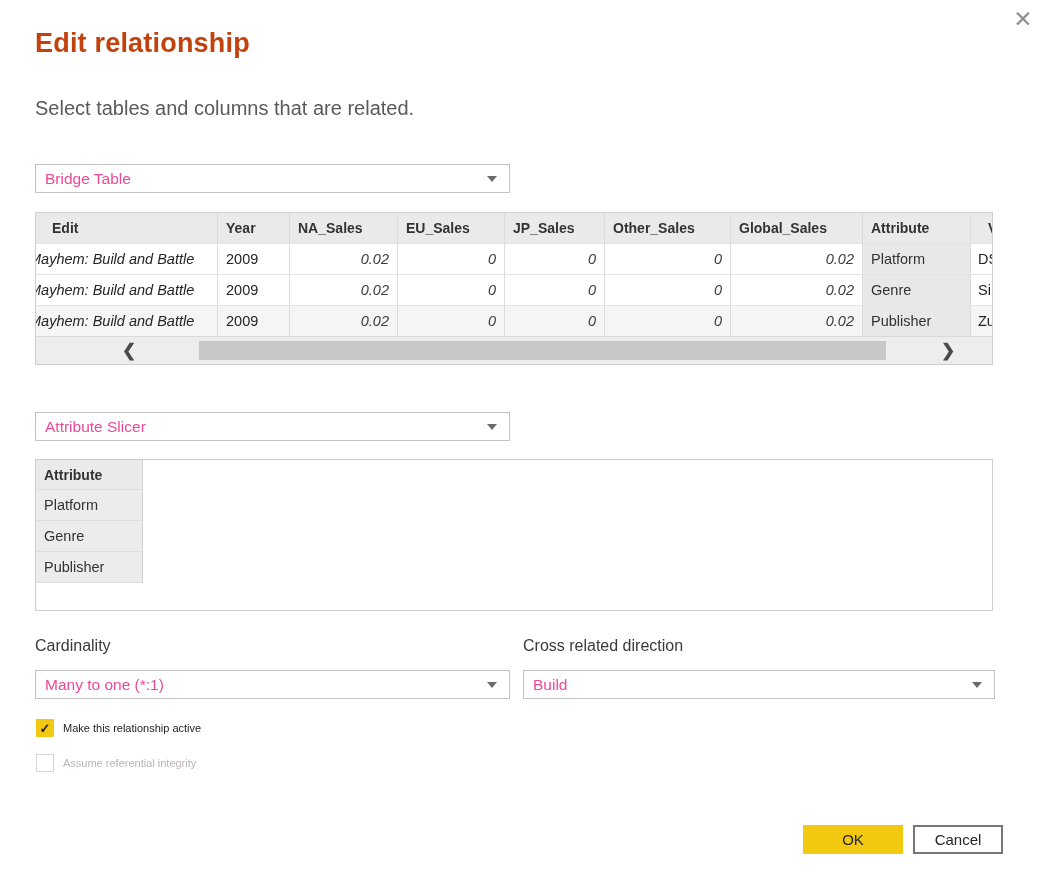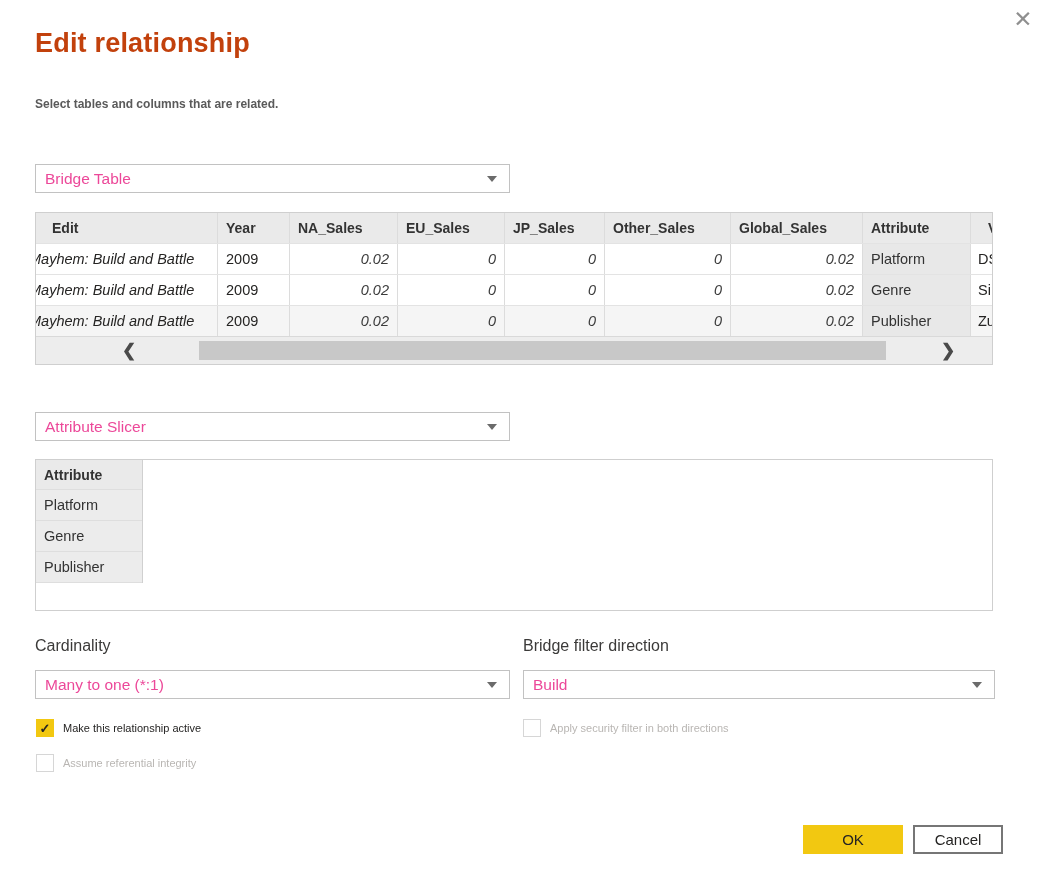--- a/index.html
+++ b/index.html
@@ -5,21 +5,21 @@
   html,body{margin:0;padding:0;background:#fff;}
   #canvas{
     position:relative;width:1046px;height:873px;background:#ffffff;
     font-family:"Liberation Sans",sans-serif;color:#252423;overflow:hidden;
   }
   
   .close-x{position:absolute;left:1006px;top:2px;width:34px;height:34px;
     font-size:23px;color:#8f8f8f;display:flex;align-items:center;justify-content:center;
     cursor:pointer;font-weight:300;}
   .title{position:absolute;left:35px;top:28px;font-size:27px;font-weight:bold;color:#c2410c;letter-spacing:.2px;}
-  .subtitle{position:absolute;left:35px;top:97px;font-size:12px;color:#5a5a5a;font-weight:bold;}
+  .subtitle{position:absolute;left:35px;top:97px;font-size:20px;color:#5a5a5a;}
 
   
   .dd{position:absolute;height:29px;box-sizing:border-box;border:1px solid #c2c2c2;background:#fff;
     display:flex;align-items:center;padding:0 12px 0 9px;font-size:15.5px;color:#ec4899;cursor:pointer;}
   .dd .caret{margin-left:auto;width:0;height:0;border-left:5px solid transparent;
     border-right:5px solid transparent;border-top:6px solid #6b6b6b;}
   #dd-top{left:35px;top:164px;width:475px;}
   #dd-bottom{left:35px;top:412px;width:475px;}
   #dd-cardinality{left:35px;top:670px;width:475px;}
   #dd-crossfilter{left:523px;top:670px;width:472px;}
@@ -164,39 +164,35 @@
   <div class="grid2">
     <div class="g2-col">
       <div class="g2-cell head">Attribute</div>
       <div class="g2-cell">Platform</div>
       <div class="g2-cell">Genre</div>
       <div class="g2-cell">Publisher</div>
     </div>
   </div>
 
   <div class="opt-label" id="lbl-cardinality">Cardinality</div>
-  <div class="opt-label" id="lbl-crossfilter">Bridge filter direction</div>
+  <div class="opt-label" id="lbl-crossfilter">Cross related direction</div>
 
   <div class="dd" id="dd-cardinality">
     <span>Many to one (*:1)</span>
     <span class="caret"></span>
   </div>
   <div class="dd" id="dd-crossfilter">
     <span>Build</span>
     <span class="caret"></span>
   </div>
 
   <div class="cb-row" id="cb-active">
     <span class="cb checked">✓</span>
     <span class="cb-label">Make this relationship active</span>
   </div>
-  <div class="cb-row disabled" id="cb-security">
-    <span class="cb empty"></span>
-    <span class="cb-label">Apply security filter in both directions</span>
-  </div>
   <div class="cb-row disabled" id="cb-integrity">
     <span class="cb empty"></span>
     <span class="cb-label">Assume referential integrity</span>
   </div>
 
   <div class="btn btn-ok">OK</div>
   <div class="btn btn-cancel">Cancel</div>
 
 </div>
 

